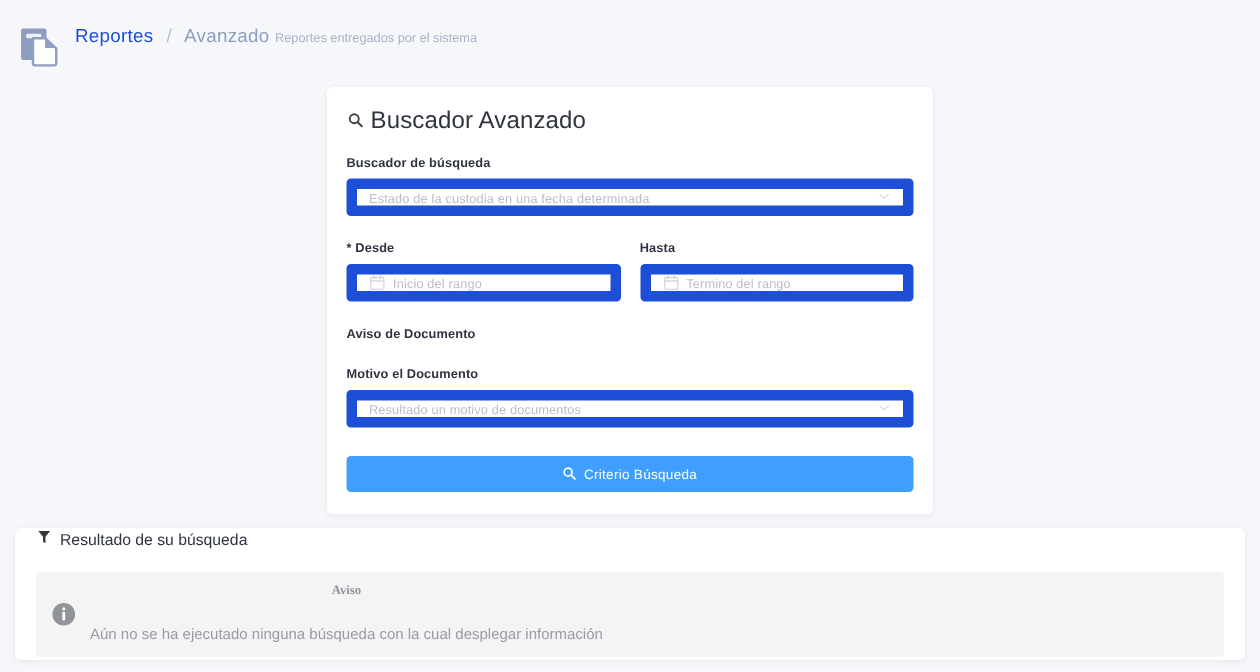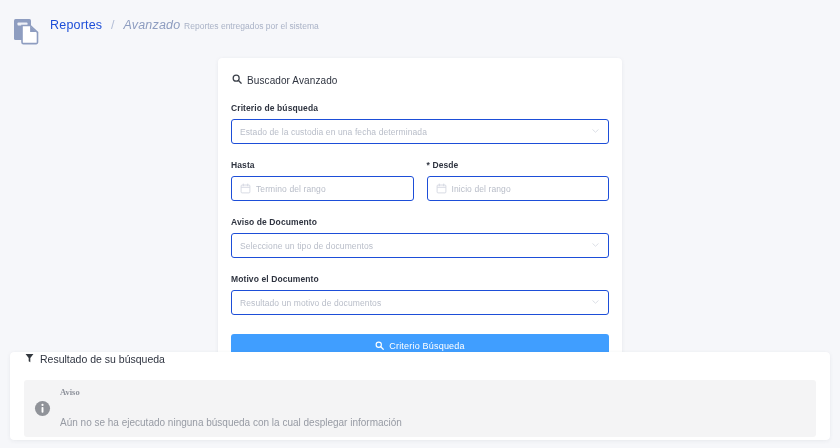--- a/index.html
+++ b/index.html
@@ -36,21 +36,21 @@
   .head-text { padding-top: 1px; }
   .crumbs {
     font-size: 12.5px;
     color: #8e9dc0;
     letter-spacing: .2px;
     line-height: 15px;
     white-space: nowrap;
   }
   .crumbs .sep { margin: 0 5px; color: #b3bed6; }
   .crumbs .crumb { color: #1d4ed8; }
-  .crumbs .crumb.active { color: #8e9dc0; font-style: italic; }
+  .crumbs .crumb.active { color: #8e9dc0; }
   .subtitle {
     font-size: 8.5px;
     color: #a9b2c6;
     line-height: 12px;
     margin-top: 1px;
     white-space: nowrap;
   }
 
   
   .card {
@@ -64,42 +64,42 @@
     left: 218px;
     top: 58px;
     width: 404px;
     padding: 14px 13px 15px 13px;
   }
 
   .card-title {
     display: flex;
     align-items: center;
     gap: 5px;
-    font-size: 10px;
+    font-size: 16px;
     color: #2f3440;
     margin: 2px 0 0 1px;
     line-height: 13px;
   }
   .card-title .t-label { letter-spacing: .1px; }
 
   .field { margin-top: 16px; }
 
   .f-label {
     font-size: 8.5px;
     font-weight: bold;
     color: #2f3440;
     line-height: 11px;
     margin-bottom: 5px;
     letter-spacing: .1px;
   }
   .f-label .req { font-weight: bold; }
 
   .control {
     height: 25px;
-    border: 1px solid #1d4ed8;
+    border: 7px solid #1d4ed8;
     border-radius: 3px;
     background: #fff;
     display: flex;
     align-items: center;
     padding: 0 8px;
     font-size: 8.5px;
     color: #c4c9d2;
     position: relative;
   }
   .control .val { color: #b8bdc8; letter-spacing: .1px; }
@@ -145,20 +145,21 @@
   }
 
   
   .results-card {
     position: absolute;
     left: 10px;
     top: 352px;
     width: 820px;
     height: 88px;
     padding: 0 14px;
+    text-align: center;
   }
   .results-title {
     display: flex;
     align-items: center;
     gap: 6px;
     font-size: 10.5px;
     color: #2f3440;
     line-height: 13px;
     margin: 1px 0 0 1px;
   }
@@ -216,72 +217,64 @@
     <span>
       <svg width="10" height="10" viewBox="0 0 12 12" aria-hidden="true">
         <circle cx="5" cy="5" r="3.6" fill="none" stroke="#3b4049" stroke-width="1.5"></circle>
         <line x1="7.8" y1="7.8" x2="11" y2="11" stroke="#3b4049" stroke-width="1.6" stroke-linecap="round"></line>
       </svg>
     </span>
     <span class="t-label">Buscador Avanzado</span>
   </div>
 
   <div class="field">
-    <div class="f-label">Criterio de búsqueda</div>
+    <div class="f-label">Buscador de búsqueda</div>
     <div class="control">
       <span class="val filled">Estado de la custodia en una fecha determinada</span>
       <span class="chev">
         <svg width="9" height="9" viewBox="0 0 10 10" aria-hidden="true">
           <path d="M2 3.6 L5 6.4 L8 3.6" fill="none" stroke="#dcdfe6" stroke-width="1.1" stroke-linecap="round" stroke-linejoin="round"></path>
         </svg>
       </span>
     </div>
   </div>
 
   <div class="row2">
+    <div class="col">
+      <div class="f-label"><span class="req">*</span> <span>Desde</span></div>
+      <div class="control">
+        <span class="lead-ico">
+          <svg width="11" height="11" viewBox="0 0 12 12" aria-hidden="true">
+            <rect x="1.2" y="2.2" width="9.6" height="8.6" rx="1.1" fill="none" stroke="#d3d7e0" stroke-width="1"></rect>
+            <line x1="1.2" y1="4.7" x2="10.8" y2="4.7" stroke="#d3d7e0" stroke-width="1"></line>
+            <line x1="3.6" y1="1.1" x2="3.6" y2="3.1" stroke="#d3d7e0" stroke-width="1" stroke-linecap="round"></line>
+            <line x1="8.4" y1="1.1" x2="8.4" y2="3.1" stroke="#d3d7e0" stroke-width="1" stroke-linecap="round"></line>
+          </svg>
+        </span>
+        <span class="val">Inicio del rango</span>
+      </div>
+    </div>
     <div class="col">
       <div class="f-label">Hasta</div>
       <div class="control">
         <span class="lead-ico">
           <svg width="11" height="11" viewBox="0 0 12 12" aria-hidden="true">
             <rect x="1.2" y="2.2" width="9.6" height="8.6" rx="1.1" fill="none" stroke="#d3d7e0" stroke-width="1"></rect>
             <line x1="1.2" y1="4.7" x2="10.8" y2="4.7" stroke="#d3d7e0" stroke-width="1"></line>
             <line x1="3.6" y1="1.1" x2="3.6" y2="3.1" stroke="#d3d7e0" stroke-width="1" stroke-linecap="round"></line>
             <line x1="8.4" y1="1.1" x2="8.4" y2="3.1" stroke="#d3d7e0" stroke-width="1" stroke-linecap="round"></line>
           </svg>
         </span>
         <span class="val">Termino del rango</span>
       </div>
     </div>
-    <div class="col">
-      <div class="f-label"><span class="req">*</span> <span>Desde</span></div>
-      <div class="control">
-        <span class="lead-ico">
-          <svg width="11" height="11" viewBox="0 0 12 12" aria-hidden="true">
-            <rect x="1.2" y="2.2" width="9.6" height="8.6" rx="1.1" fill="none" stroke="#d3d7e0" stroke-width="1"></rect>
-            <line x1="1.2" y1="4.7" x2="10.8" y2="4.7" stroke="#d3d7e0" stroke-width="1"></line>
-            <line x1="3.6" y1="1.1" x2="3.6" y2="3.1" stroke="#d3d7e0" stroke-width="1" stroke-linecap="round"></line>
-            <line x1="8.4" y1="1.1" x2="8.4" y2="3.1" stroke="#d3d7e0" stroke-width="1" stroke-linecap="round"></line>
-          </svg>
-        </span>
-        <span class="val">Inicio del rango</span>
-      </div>
-    </div>
   </div>
 
   <div class="field">
     <div class="f-label">Aviso de Documento</div>
-    <div class="control">
-      <span class="val">Seleccione un tipo de documentos</span>
-      <span class="chev">
-        <svg width="9" height="9" viewBox="0 0 10 10" aria-hidden="true">
-          <path d="M2 3.6 L5 6.4 L8 3.6" fill="none" stroke="#dcdfe6" stroke-width="1.1" stroke-linecap="round" stroke-linejoin="round"></path>
-        </svg>
-      </span>
-    </div>
   </div>
 
   <div class="field">
     <div class="f-label">Motivo el Documento</div>
     <div class="control">
       <span class="val">Resultado un motivo de documentos</span>
       <span class="chev">
         <svg width="9" height="9" viewBox="0 0 10 10" aria-hidden="true">
           <path d="M2 3.6 L5 6.4 L8 3.6" fill="none" stroke="#dcdfe6" stroke-width="1.1" stroke-linecap="round" stroke-linejoin="round"></path>
         </svg>

